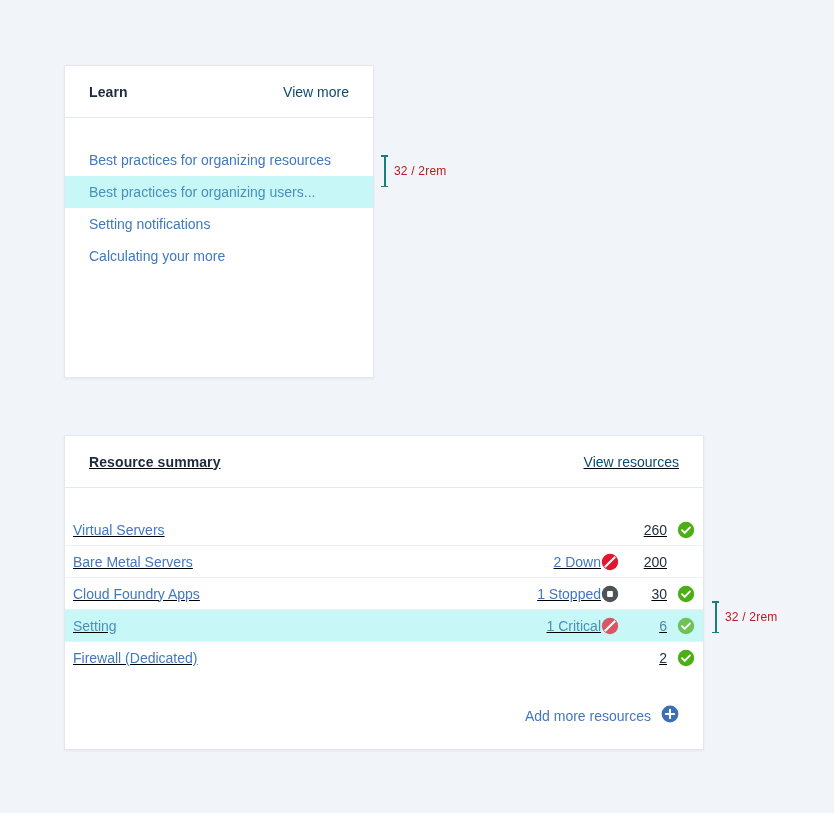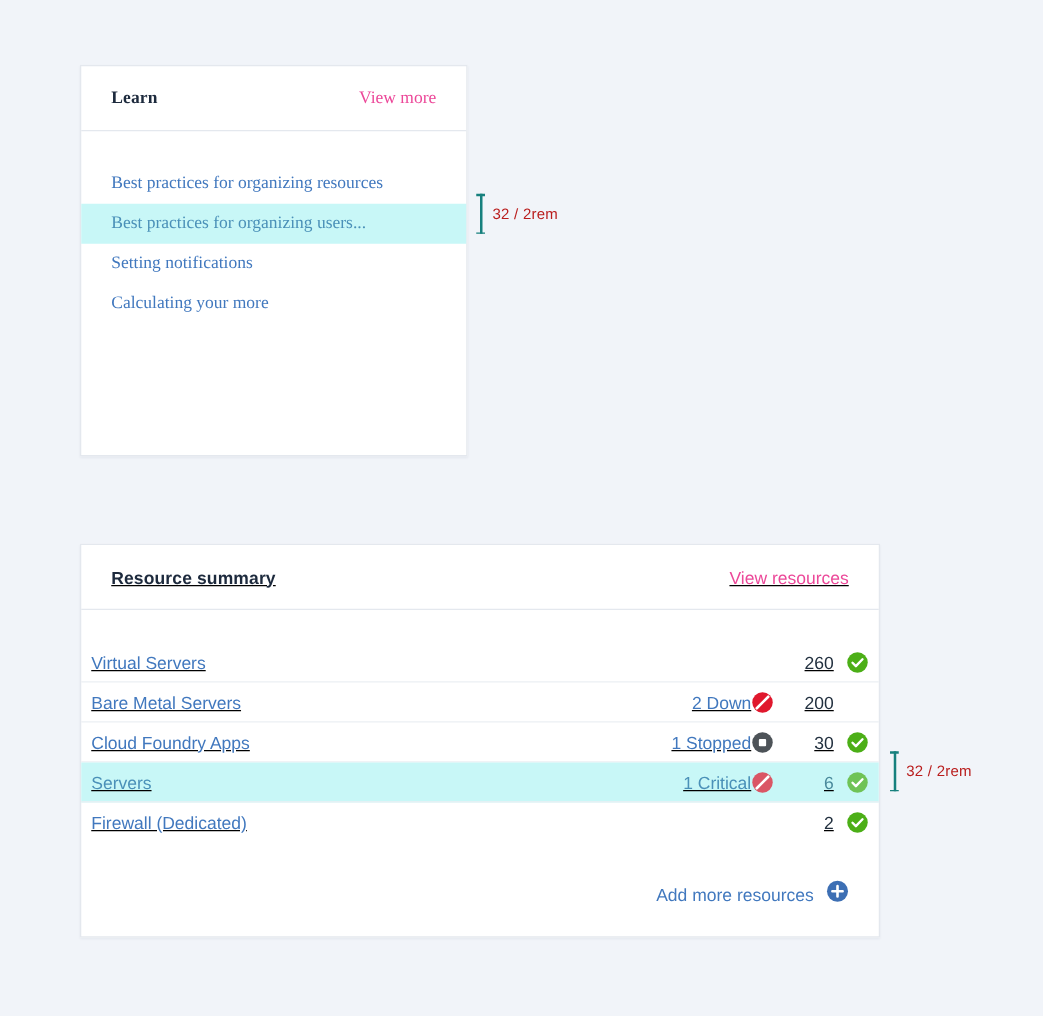--- a/index.html
+++ b/index.html
@@ -40,35 +40,34 @@
     padding: 0 24px;
   }
   .card-title {
     font-size: 14px;
     font-weight: bold;
     color: #1d2a3d;
     letter-spacing: 0.1px;
   }
   .card-action {
     font-size: 14px;
-    color: #ec4899;
+    color: #0c4a6e;
     cursor: pointer;
     white-space: nowrap;
   }
   .card-body {
     padding: 12px 0 0 0;
   }
 
   
   .learn-card {
     left: 64px;
-    top: 52px;
+    top: 65px;
     width: 310px;
     height: 313px;
-    font-family: Liberation Serif, serif;
   }
   .learn-list {
     padding-top: 14px;
   }
   .learn-item {
     display: block;
     font-size: 14px;
     color: #4178be;
     padding: 7px 24px;
     line-height: 18px;
@@ -289,21 +288,21 @@
           <span class="r-count">30</span>
           <span class="r-ok-icon">
             <svg width="18" height="18" viewBox="0 0 18 18" aria-hidden="true">
               <circle cx="9" cy="9" r="8.2" fill="#4caf17"></circle>
               <path d="M5 9.2 L7.7 11.9 L13 6.4" stroke="#ffffff" stroke-width="1.9" fill="none" stroke-linecap="round" stroke-linejoin="round"></path>
             </svg>
           </span>
         </div>
 
         <div class="resource-row selected">
-          <span class="r-name">Servers</span>
+          <span class="r-name">Setting</span>
           <span class="r-status-text">1 Critical</span>
           <span class="r-status-icon">
             <svg width="18" height="18" viewBox="0 0 18 18" aria-hidden="true">
               <circle cx="9" cy="9" r="8.2" fill="#e0182d" opacity="0.72"></circle>
               <path d="M4.4 13.6 L13.6 4.4" stroke="#ffffff" stroke-width="2.1" stroke-linecap="round"></path>
             </svg>
           </span>
           <span class="r-count">6</span>
           <span class="r-ok-icon">
             <svg width="18" height="18" viewBox="0 0 18 18" aria-hidden="true">

